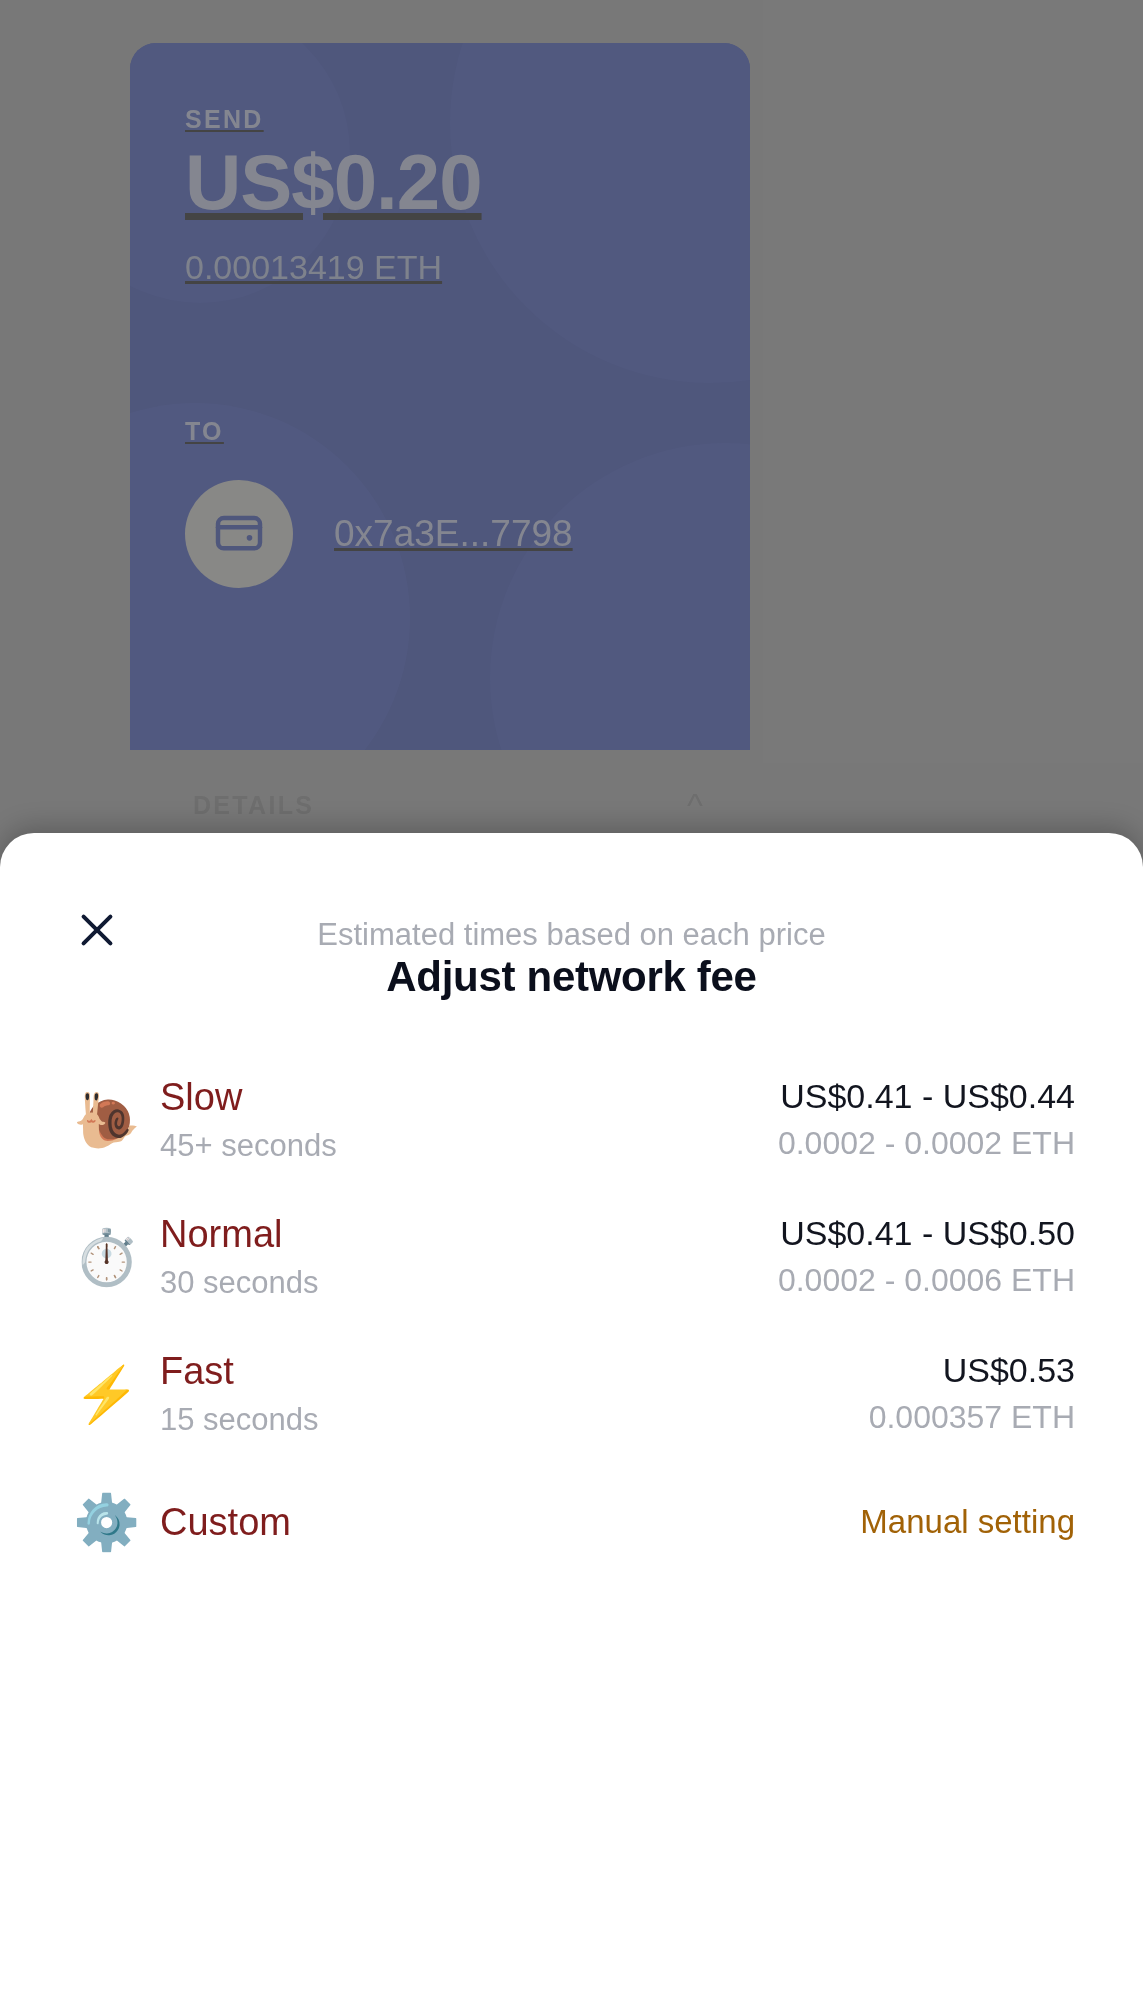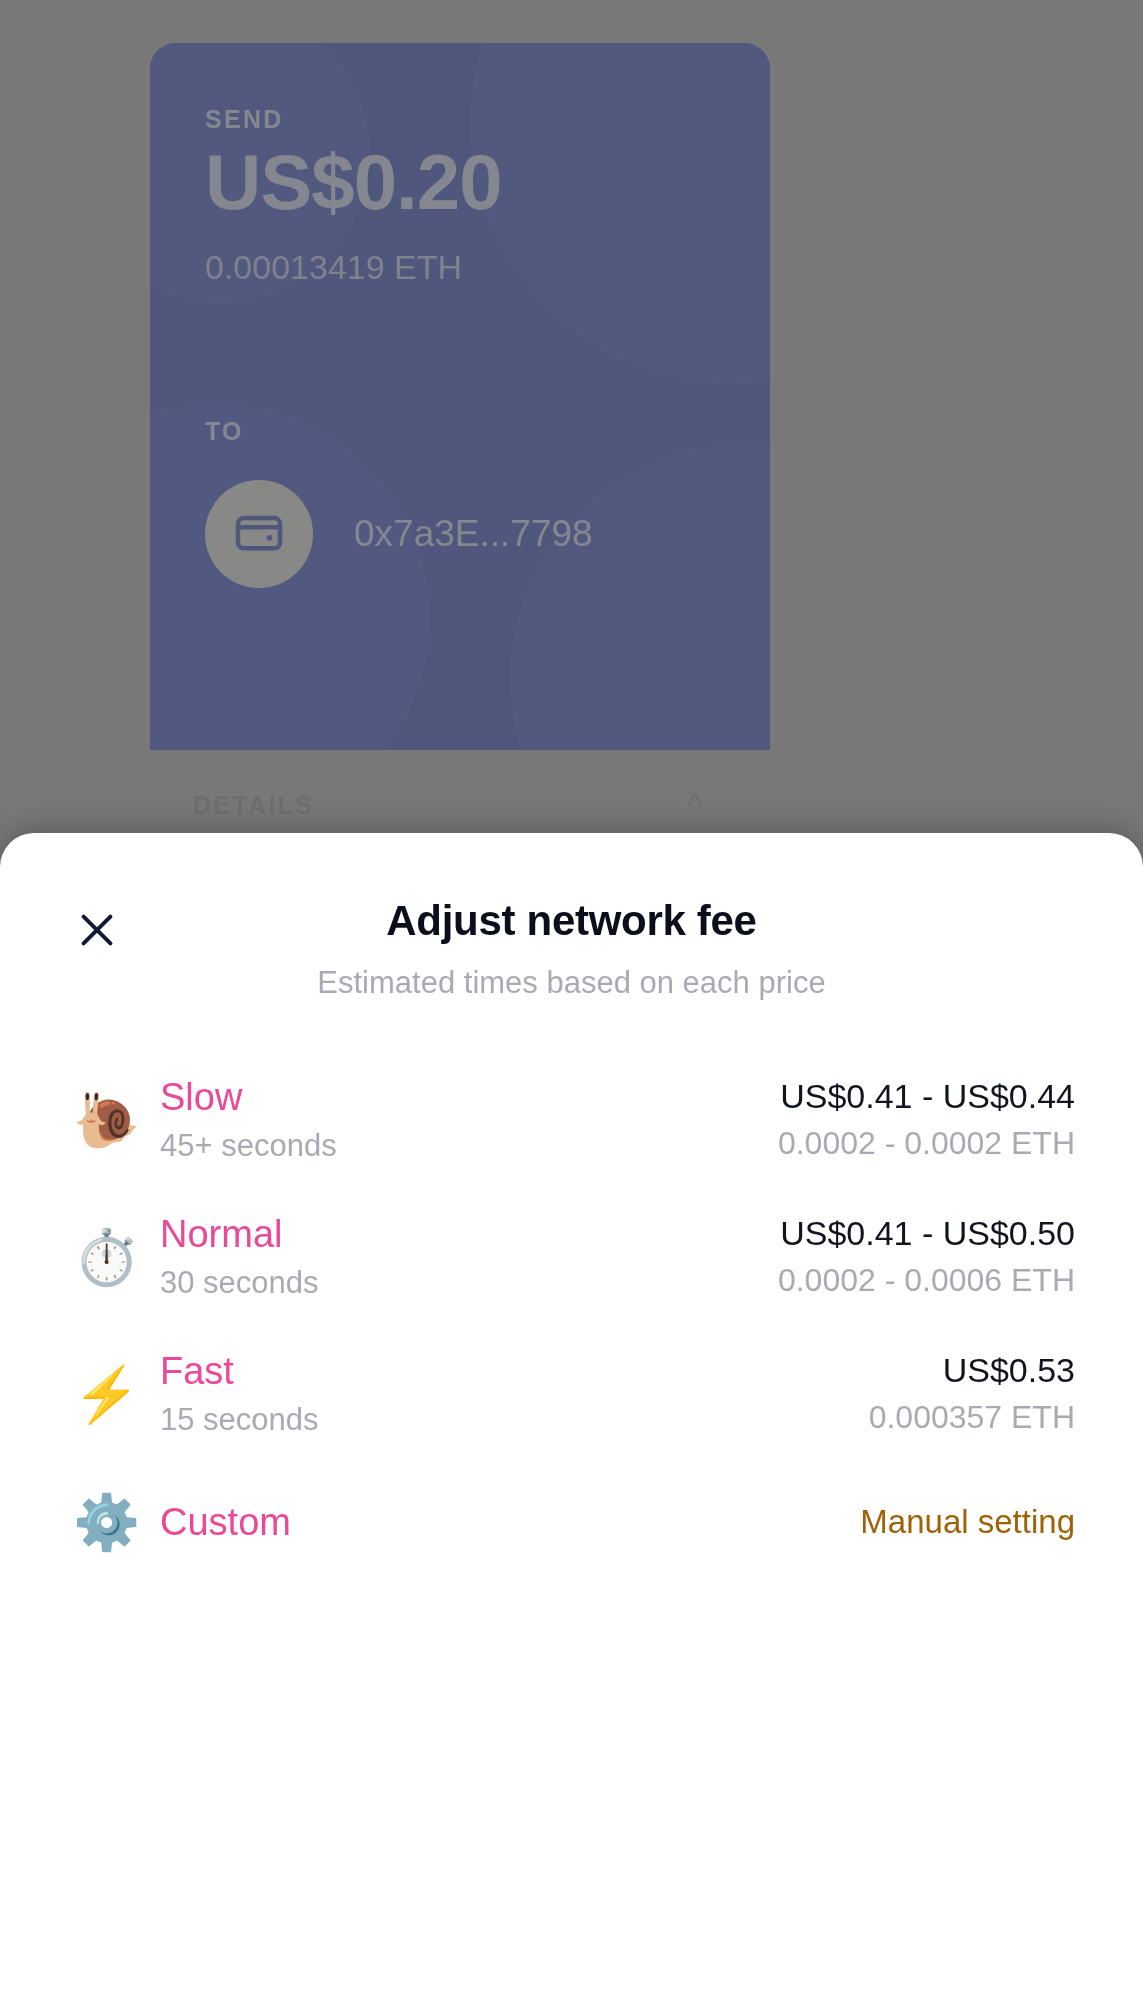--- a/index.html
+++ b/index.html
@@ -21,27 +21,28 @@
   #backdrop-scrim {
     position: absolute;
     inset: 0;
     background: rgba(110,110,110,0.62);
     z-index: 5;
   }
 
   
   #summary-card {
     position: absolute;
-    left: 150px;
+    left: 130px;
     top: 43px;
     width: 620px;
     height: 707px;
     background: #1e3293;
     border-radius: 26px 26px 0 0;
     overflow: hidden;
+    text-decoration: underline;
   }
   .card-deco { position:absolute; border-radius:50%; background:#24399e; }
   .d1 { width: 430px; height: 430px; left: -150px; top: 360px; }
   .d2 { width: 520px; height: 520px; left: 320px; top: -180px; background:#23389c; }
   .d3 { width: 470px; height: 470px; left: 360px; top: 400px; background:#23389c; }
   .d4 { width: 300px; height: 300px; left: -80px; top: -40px; background:#23389c; }
 
   .card-inner { position: relative; z-index: 2; padding: 62px 55px 0 55px; }
 
   .lbl-send, .lbl-to {
@@ -153,21 +154,21 @@
   .fee-icon {
     width: 78px;
     flex: 0 0 78px;
     font-size: 54px;
     line-height: 1;
     text-align: center;
   }
   .fee-text { flex: 0 0 auto; margin-left: 14px; }
   .fee-name {
     font-size: 38px;
-    color: #ec4899;
+    color: #7f1d1d;
     line-height: 1.16;
   }
   .fee-time {
     font-size: 31px;
     color: #a8abb3;
     margin-top: 9px;
     line-height: 1.16;
   }
   .fee-prices {
     margin-left: auto;
@@ -235,22 +236,22 @@
 <div id="fee-sheet">
 
   <div id="sheet-header">
     <div id="close-button">
       <span>
         <svg width="46" height="46" viewBox="0 0 24 24" fill="none" stroke="#101a33" stroke-width="2.1" stroke-linecap="round">
           <path d="M5 5 L19 19 M19 5 L5 19"></path>
         </svg>
       </span>
     </div>
+    <div id="sheet-subtitle">Estimated times based on each price</div>
     <div id="sheet-title">Adjust network fee</div>
-    <div id="sheet-subtitle">Estimated times based on each price</div>
   </div>
 
   <div id="fee-options">
 
     <div class="fee-row">
       <div class="fee-icon">🐌</div>
       <div class="fee-text">
         <div class="fee-name">Slow</div>
         <div class="fee-time">45+ seconds</div>
       </div>

